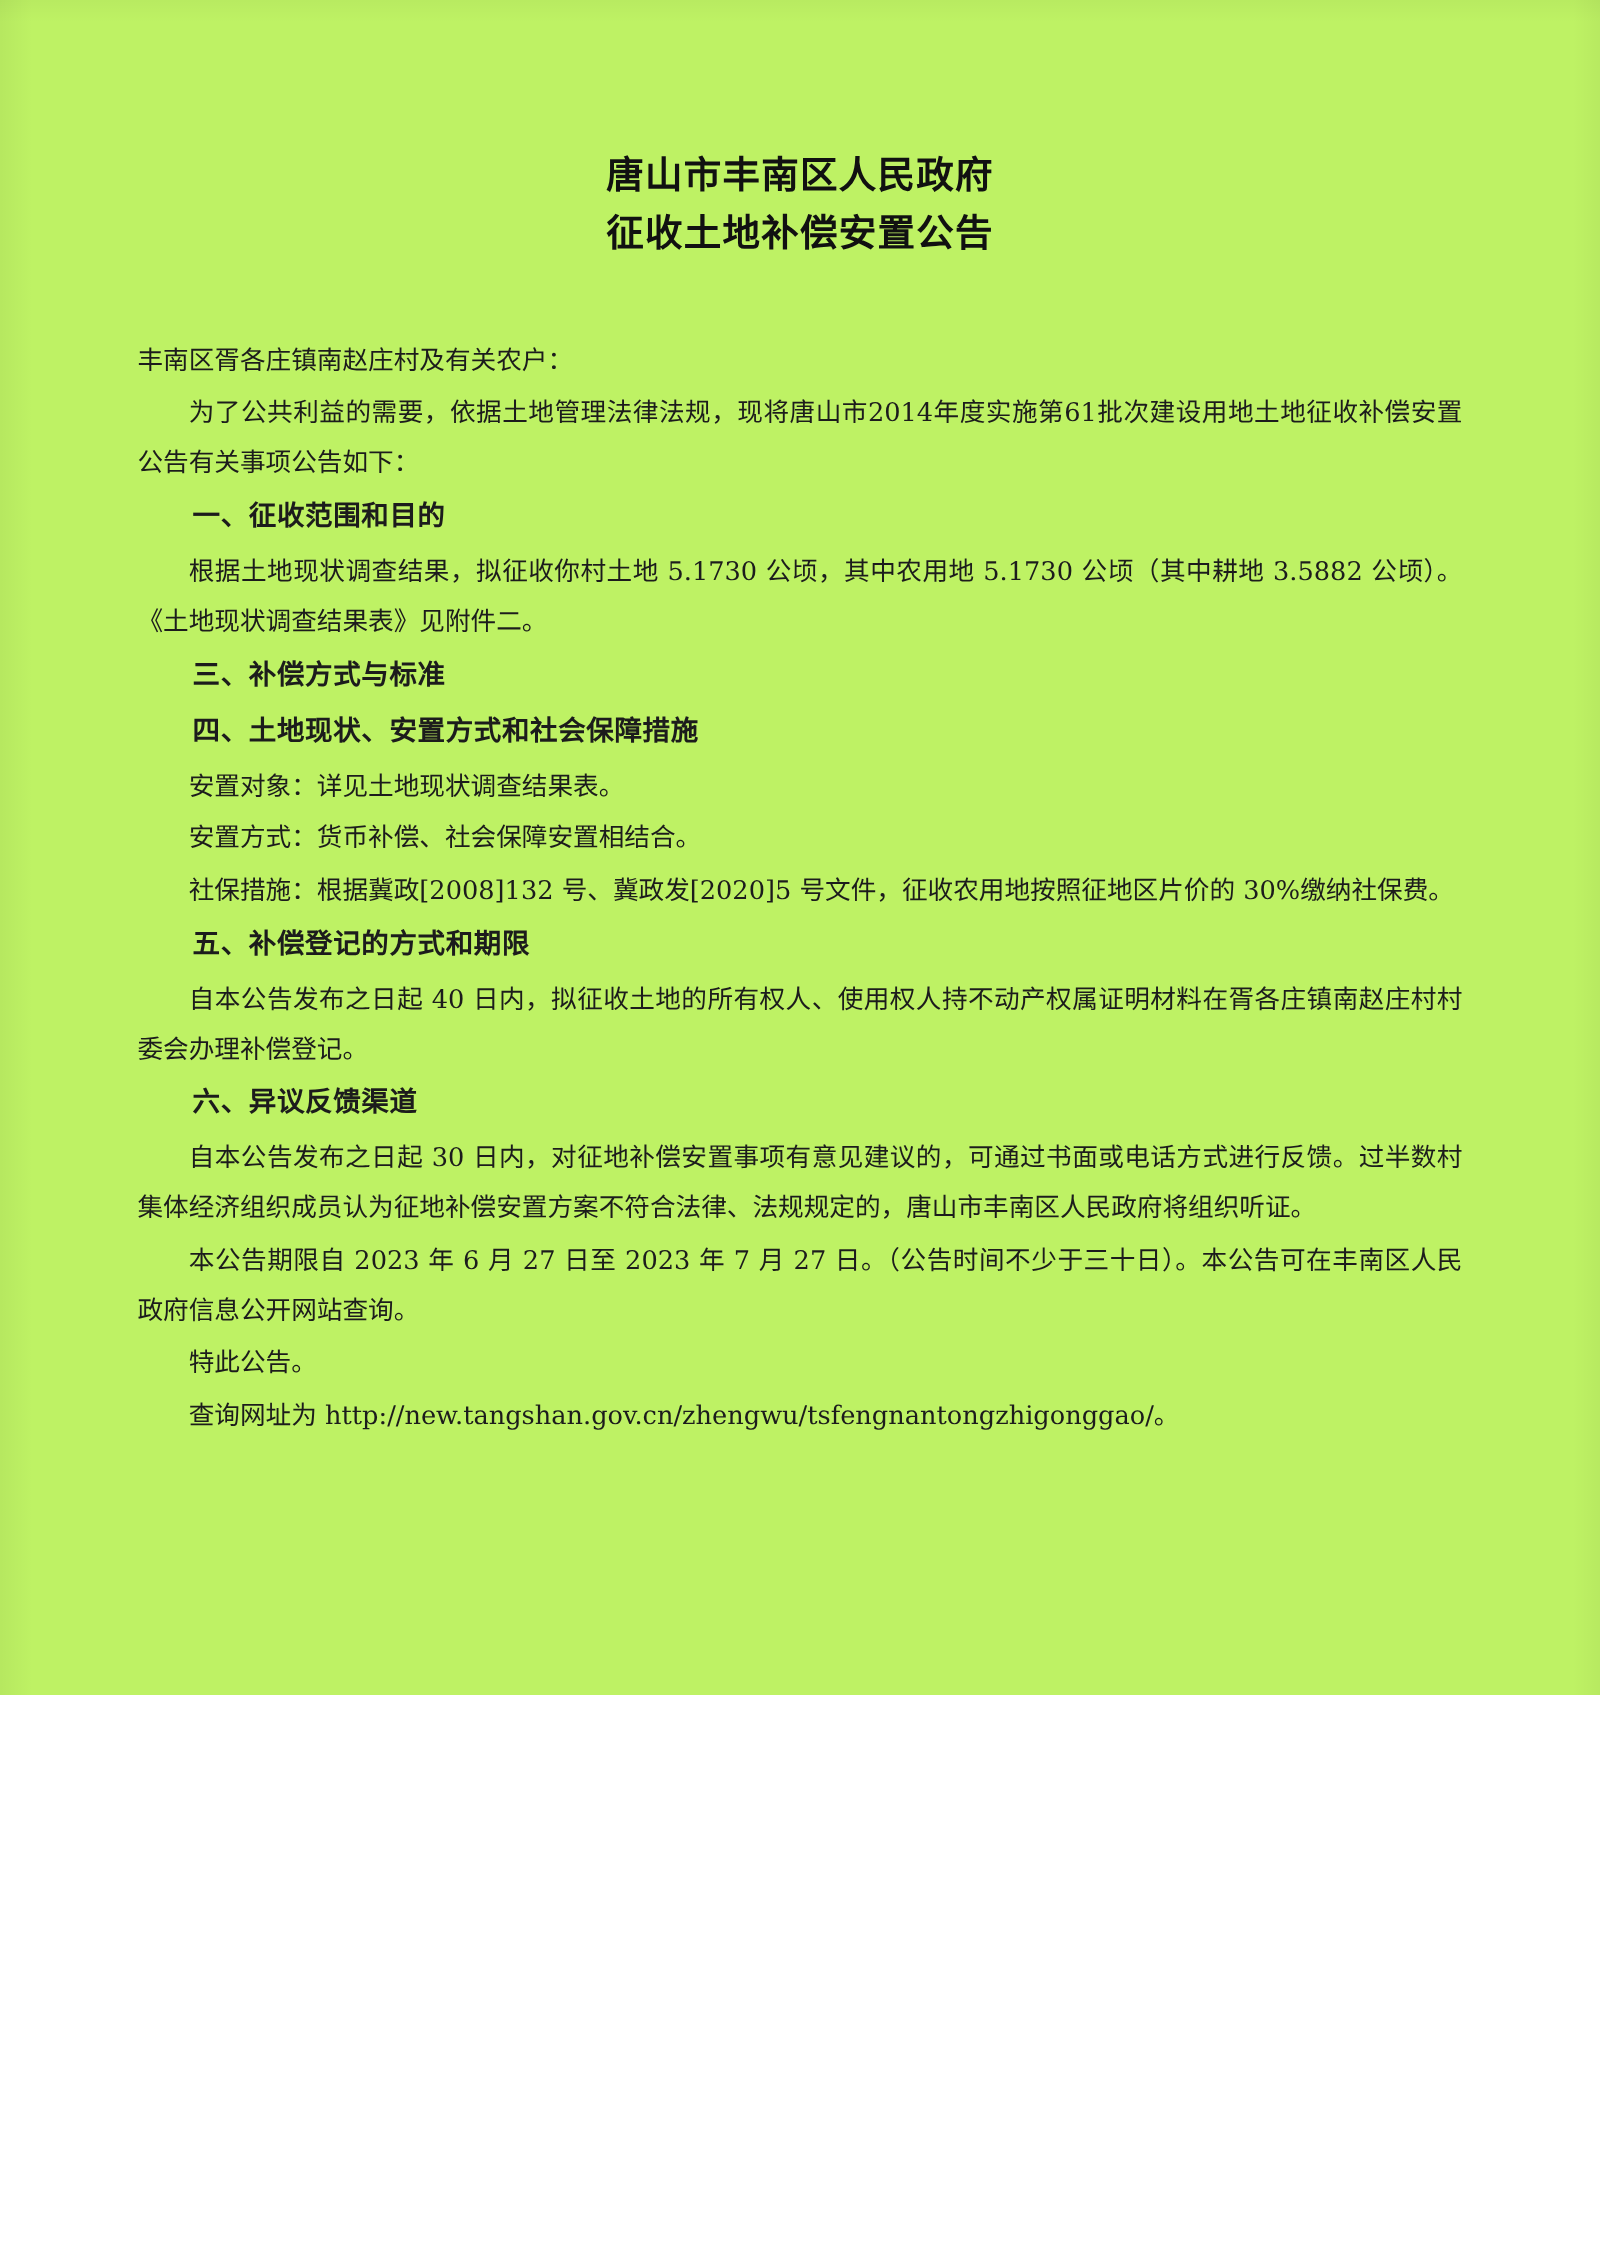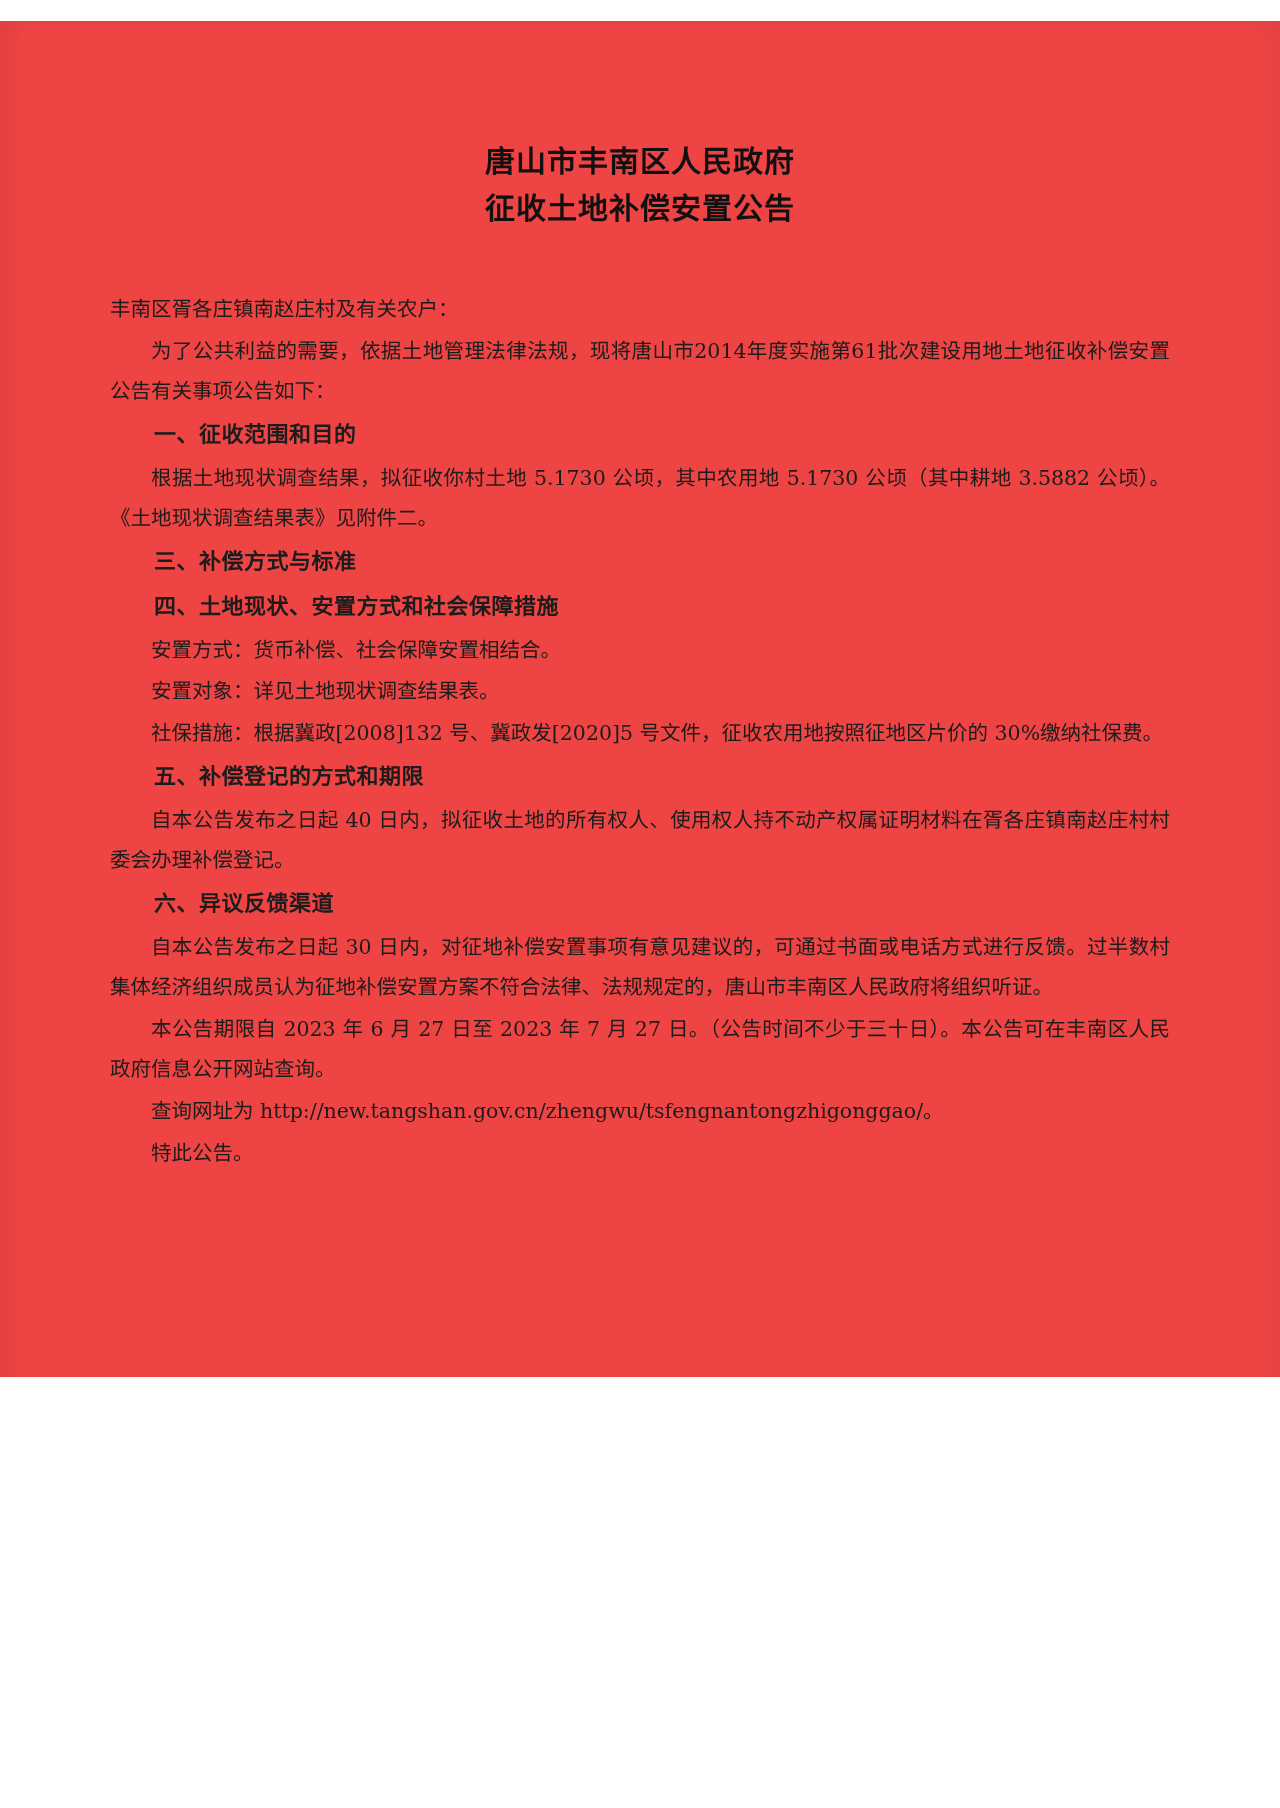--- a/index.html
+++ b/index.html
@@ -14,22 +14,21 @@
     color: #1a1a1a;
     position: relative;
     overflow: hidden;
   }
   .page {
     position: absolute;
     left: 0;
     top: 0;
     width: 1280px;
     height: 1356px;
-    background: #ef4444;
-    margin-top: 21px;
+    background: #bef264;
   }
   
   .page::before {
     content: "";
     position: absolute;
     inset: 0;
     background:
       linear-gradient(90deg, rgba(0,0,0,0.045) 0px, rgba(0,0,0,0.0) 26px),
       linear-gradient(180deg, rgba(0,0,0,0.03) 0px, rgba(0,0,0,0.0) 18px),
       linear-gradient(270deg, rgba(0,0,0,0.035) 0px, rgba(0,0,0,0.0) 22px);
@@ -97,29 +96,29 @@
 
       <p class="p-indent">为了公共利益的需要，依据土地管理法律法规，现将唐山市2014年度实施第61批次建设用地土地征收补偿安置公告有关事项公告如下：</p>
 
       <p class="section-heading">一、征收范围和目的</p>
 
       <p class="p-indent">根据土地现状调查结果，拟征收你村土地 5.1730 公顷，其中农用地 5.1730 公顷（其中耕地 3.5882 公顷）。《土地现状调查结果表》见附件二。</p>
 
       <p class="section-heading">三、补偿方式与标准</p>
 
       <p class="section-heading">四、土地现状、安置方式和社会保障措施</p>
+      <p class="p-indent">安置对象：详见土地现状调查结果表。</p>
       <p class="p-indent">安置方式：货币补偿、社会保障安置相结合。</p>
-      <p class="p-indent">安置对象：详见土地现状调查结果表。</p>
       <p class="p-indent">社保措施：根据冀政[2008]132 号、冀政发[2020]5 号文件，征收农用地按照征地区片价的 30%缴纳社保费。</p>
 
       <p class="section-heading">五、补偿登记的方式和期限</p>
       <p class="p-indent">自本公告发布之日起 40 日内，拟征收土地的所有权人、使用权人持不动产权属证明材料在胥各庄镇南赵庄村村委会办理补偿登记。</p>
 
       <p class="section-heading">六、异议反馈渠道</p>
       <p class="p-indent">自本公告发布之日起 30 日内，对征地补偿安置事项有意见建议的，可通过书面或电话方式进行反馈。过半数村集体经济组织成员认为征地补偿安置方案不符合法律、法规规定的，唐山市丰南区人民政府将组织听证。</p>
 
       <p class="p-indent">本公告期限自 2023 年 6 月 27 日至 2023 年 7 月 27 日。（公告时间不少于三十日）。本公告可在丰南区人民政府信息公开网站查询。</p>
+      <p class="p-indent">特此公告。</p>
       <p class="p-indent">查询网址为 http://new.tangshan.gov.cn/zhengwu/tsfengnantongzhigonggao/。</p>
-      <p class="p-indent">特此公告。</p>
 
     </div>
   </div>
 </div>
 
 </body></html>

